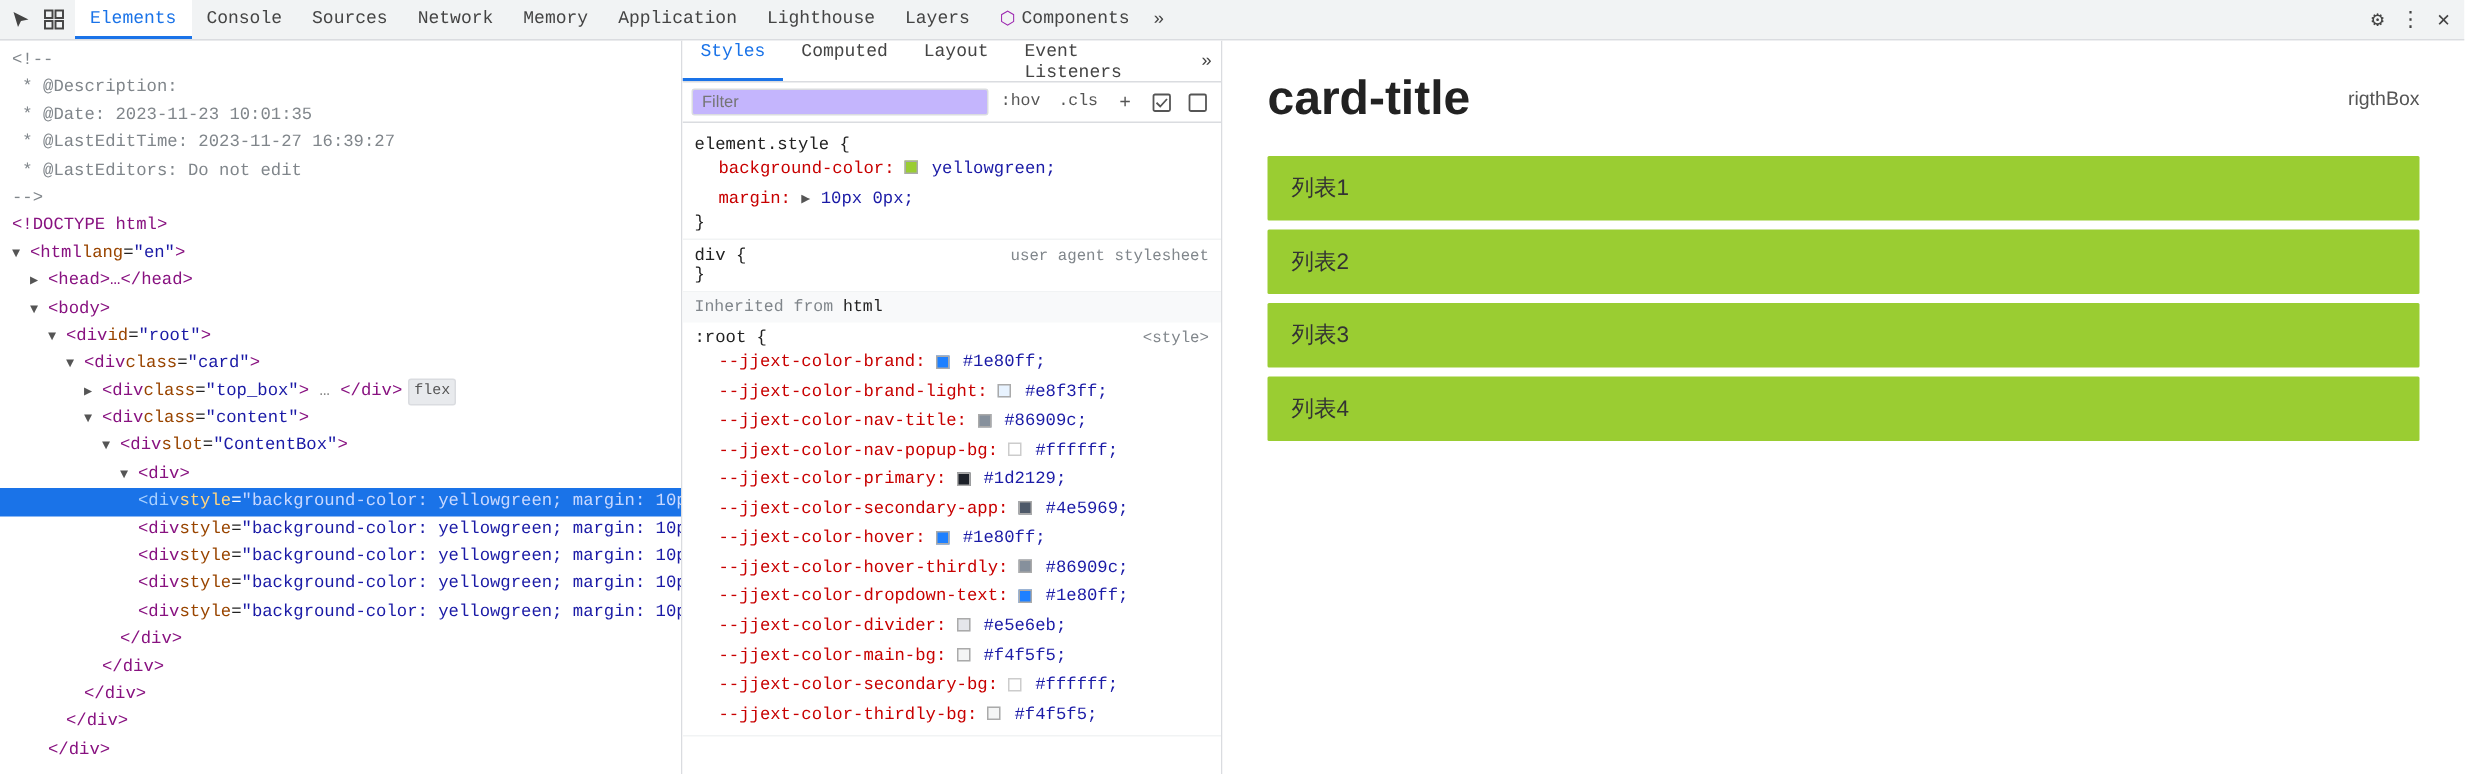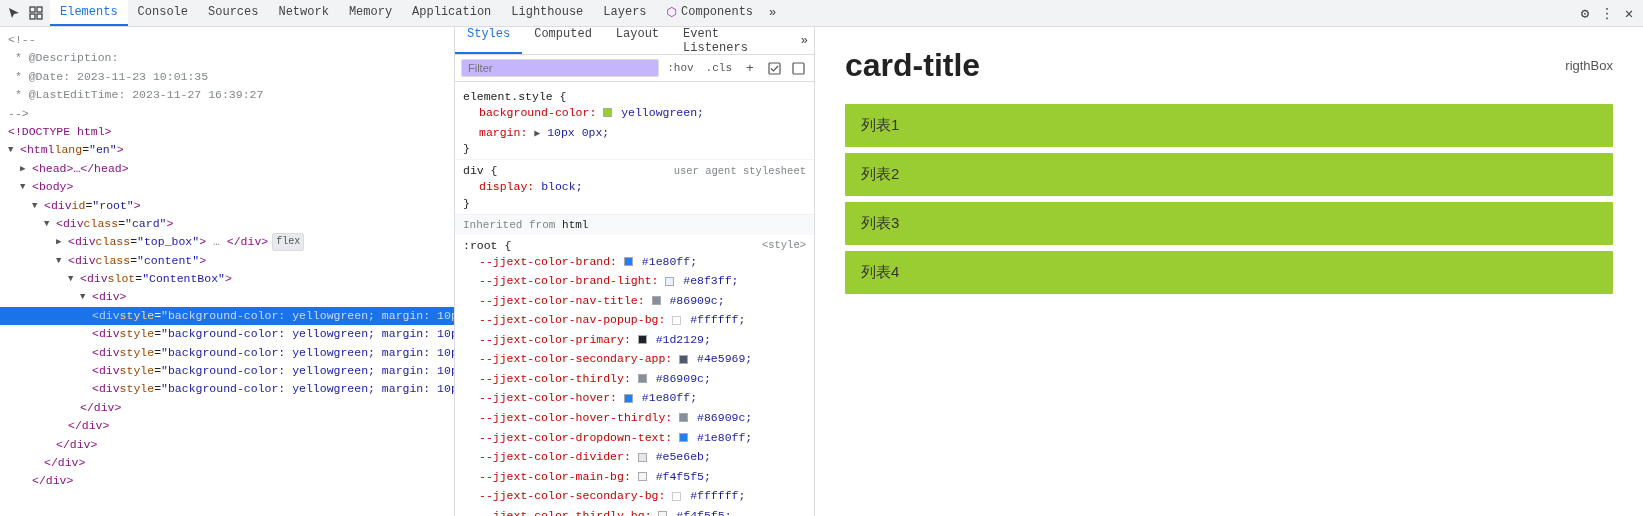--- a/index.html
+++ b/index.html
@@ -338,20 +338,23 @@
     <div class="dom-line indent-0">
       <span class="comment">&nbsp;* @Description:</span>
     </div>
     <div class="dom-line indent-0">
       <span class="comment">&nbsp;* @Date: 2023-11-23 10:01:35</span>
     </div>
     <div class="dom-line indent-0">
       <span class="comment">&nbsp;* @LastEditTime: 2023-11-27 16:39:27</span>
     </div>
     <div class="dom-line indent-0">
+      <span class="comment">&nbsp;* @LastEditors: Do not edit</span>
+    </div>
+    <div class="dom-line indent-0">
       <span class="comment">--&gt;</span>
     </div>
     <div class="dom-line indent-0">
       <span class="tag">&lt;!DOCTYPE html&gt;</span>
     </div>
     <div class="dom-line indent-0">
       <span class="triangle">▼</span><span class="tag">&lt;html</span> <span class="attr-name">lang</span>=<span class="attr-value">"en"</span><span class="tag">&gt;</span>
     </div>
     <div class="dom-line indent-1">
       <span class="triangle">▶</span>
@@ -470,24 +473,20 @@
           <span class="prop-value"> 10px 0px;</span>
         </div>
         <div class="rule-brace">}</div>
       </div>
 
       <div class="style-rule-block">
         <div class="style-selector">
           <span>div {</span>
           <span class="source-link">user agent stylesheet</span>
         </div>
-        <div class="style-prop">
-          <span class="prop-name">display:</span>
-          <span class="prop-value"> block;</span>
-        </div>
         <div class="rule-brace">}</div>
       </div>
 
       <div class="inherited-header">
         Inherited from <span style="color:#222;font-weight:500;">html</span>
       </div>
 
       <div class="style-rule-block">
         <div class="style-selector">
           <span>:root {</span>
@@ -516,25 +515,20 @@
         </div>
         <div class="style-prop">
           <span class="css-var-name">--jjext-color-primary:</span>
           <span class="color-swatch" style="background:#1d2129;"></span>
           <span class="css-var-value"> #1d2129;</span>
         </div>
         <div class="style-prop">
           <span class="css-var-name">--jjext-color-secondary-app:</span>
           <span class="color-swatch" style="background:#4e5969;"></span>
           <span class="css-var-value"> #4e5969;</span>
-        </div>
-        <div class="style-prop">
-          <span class="css-var-name">--jjext-color-thirdly:</span>
-          <span class="color-swatch" style="background:#86909c;"></span>
-          <span class="css-var-value"> #86909c;</span>
         </div>
         <div class="style-prop">
           <span class="css-var-name">--jjext-color-hover:</span>
           <span class="color-swatch" style="background:#1e80ff;"></span>
           <span class="css-var-value"> #1e80ff;</span>
         </div>
         <div class="style-prop">
           <span class="css-var-name">--jjext-color-hover-thirdly:</span>
           <span class="color-swatch" style="background:#86909c;"></span>
           <span class="css-var-value"> #86909c;</span>

